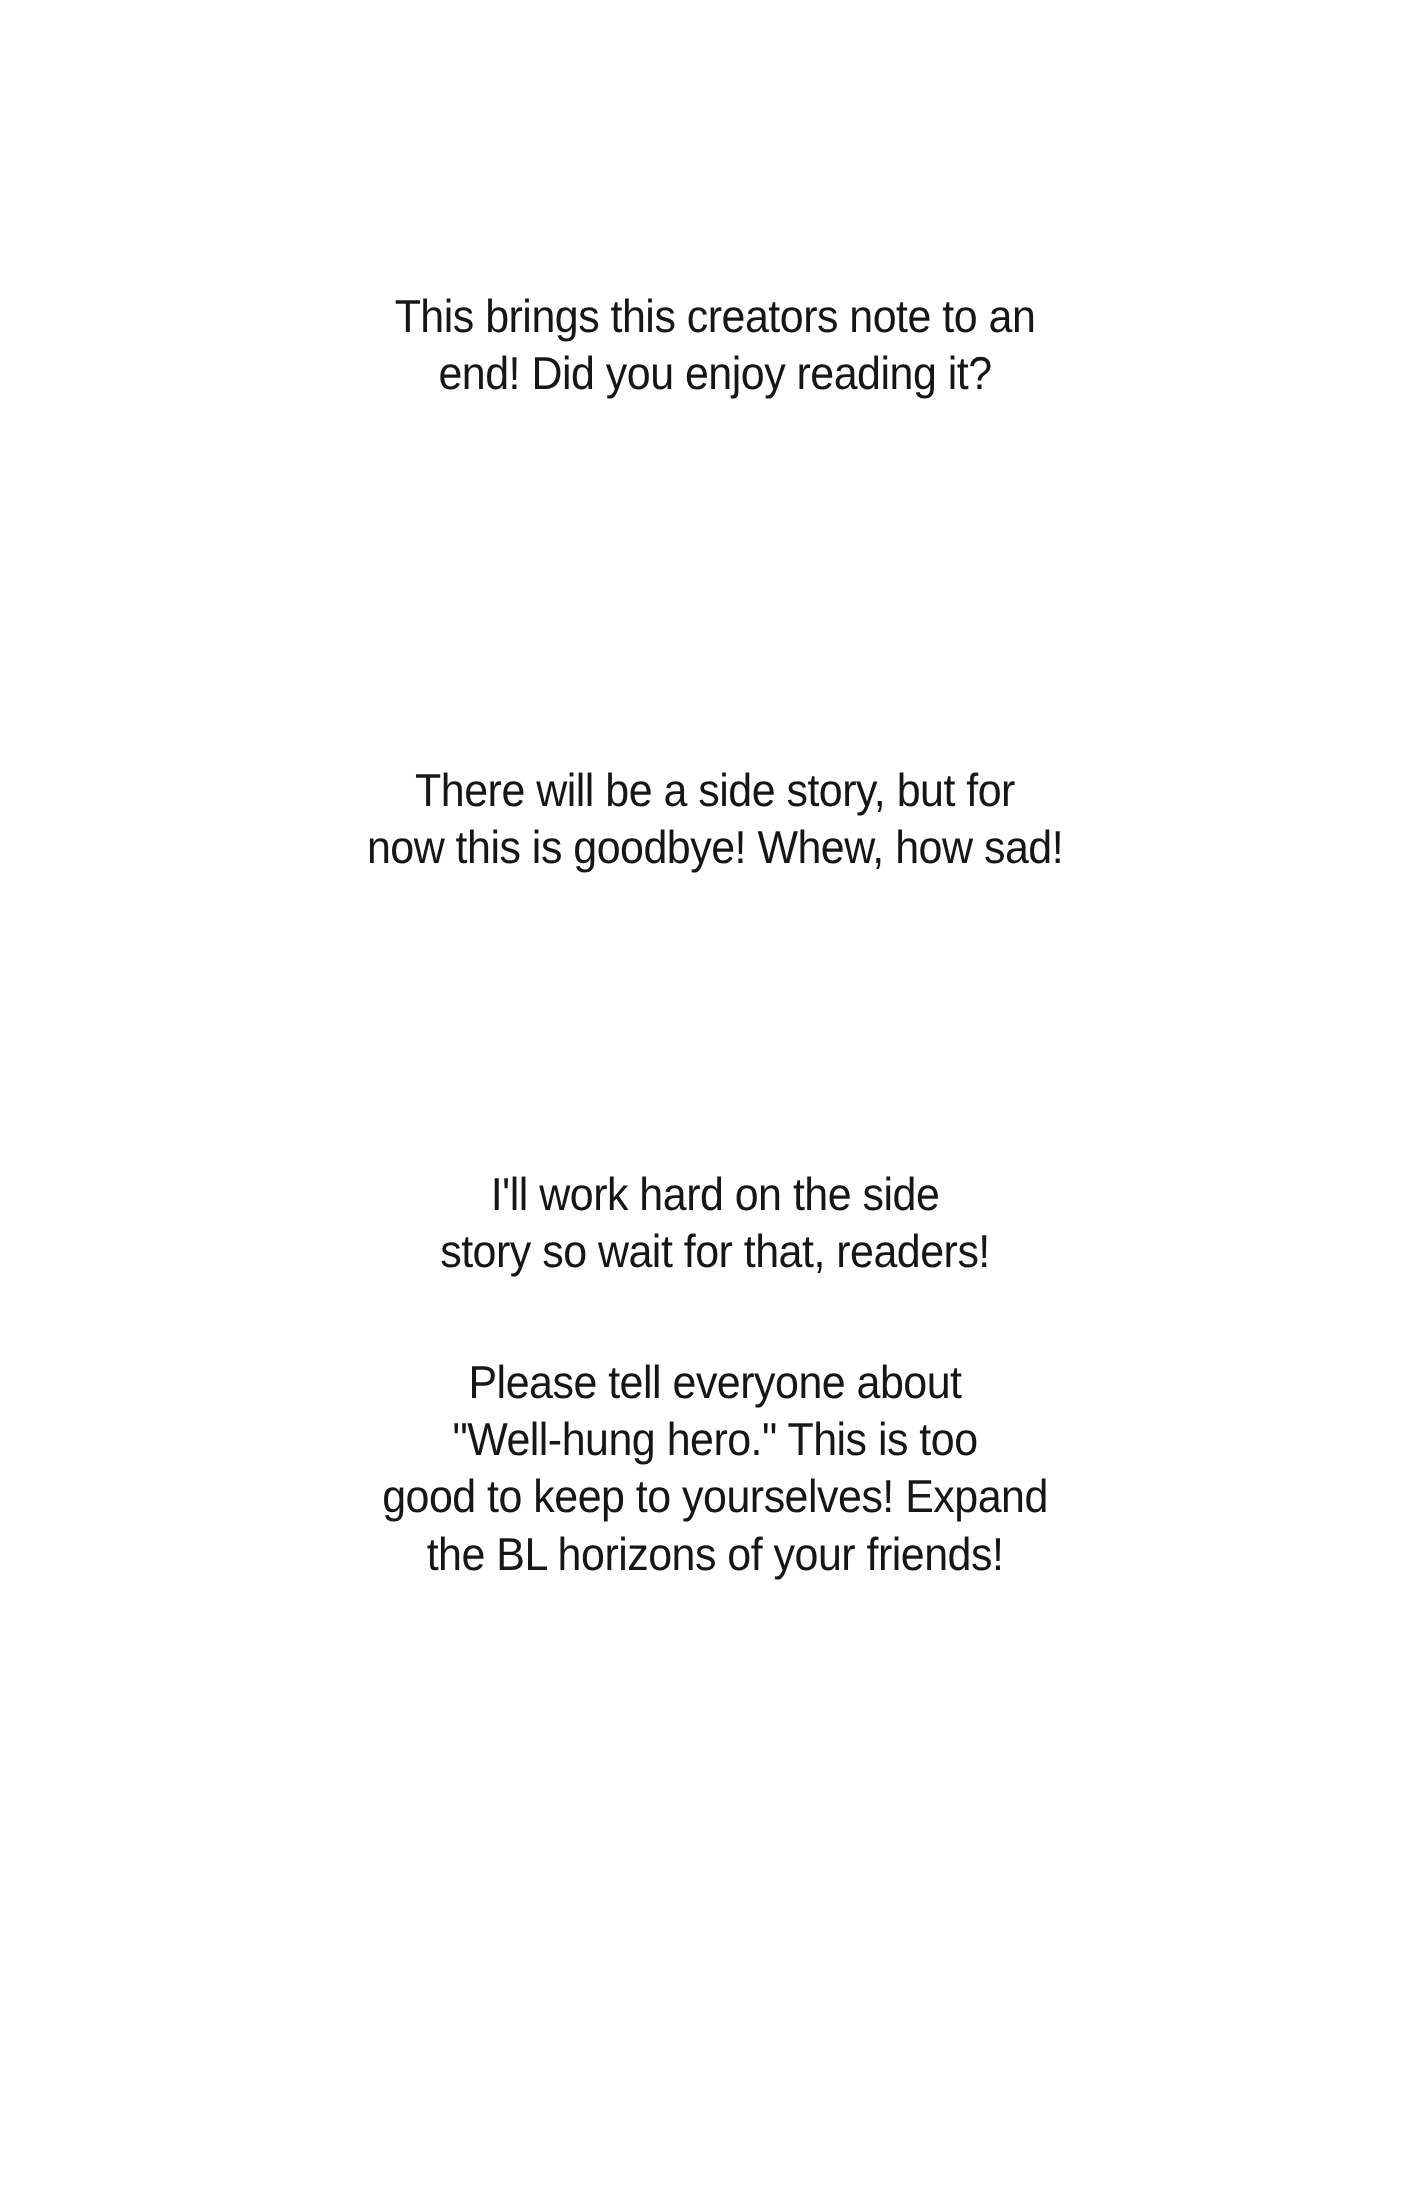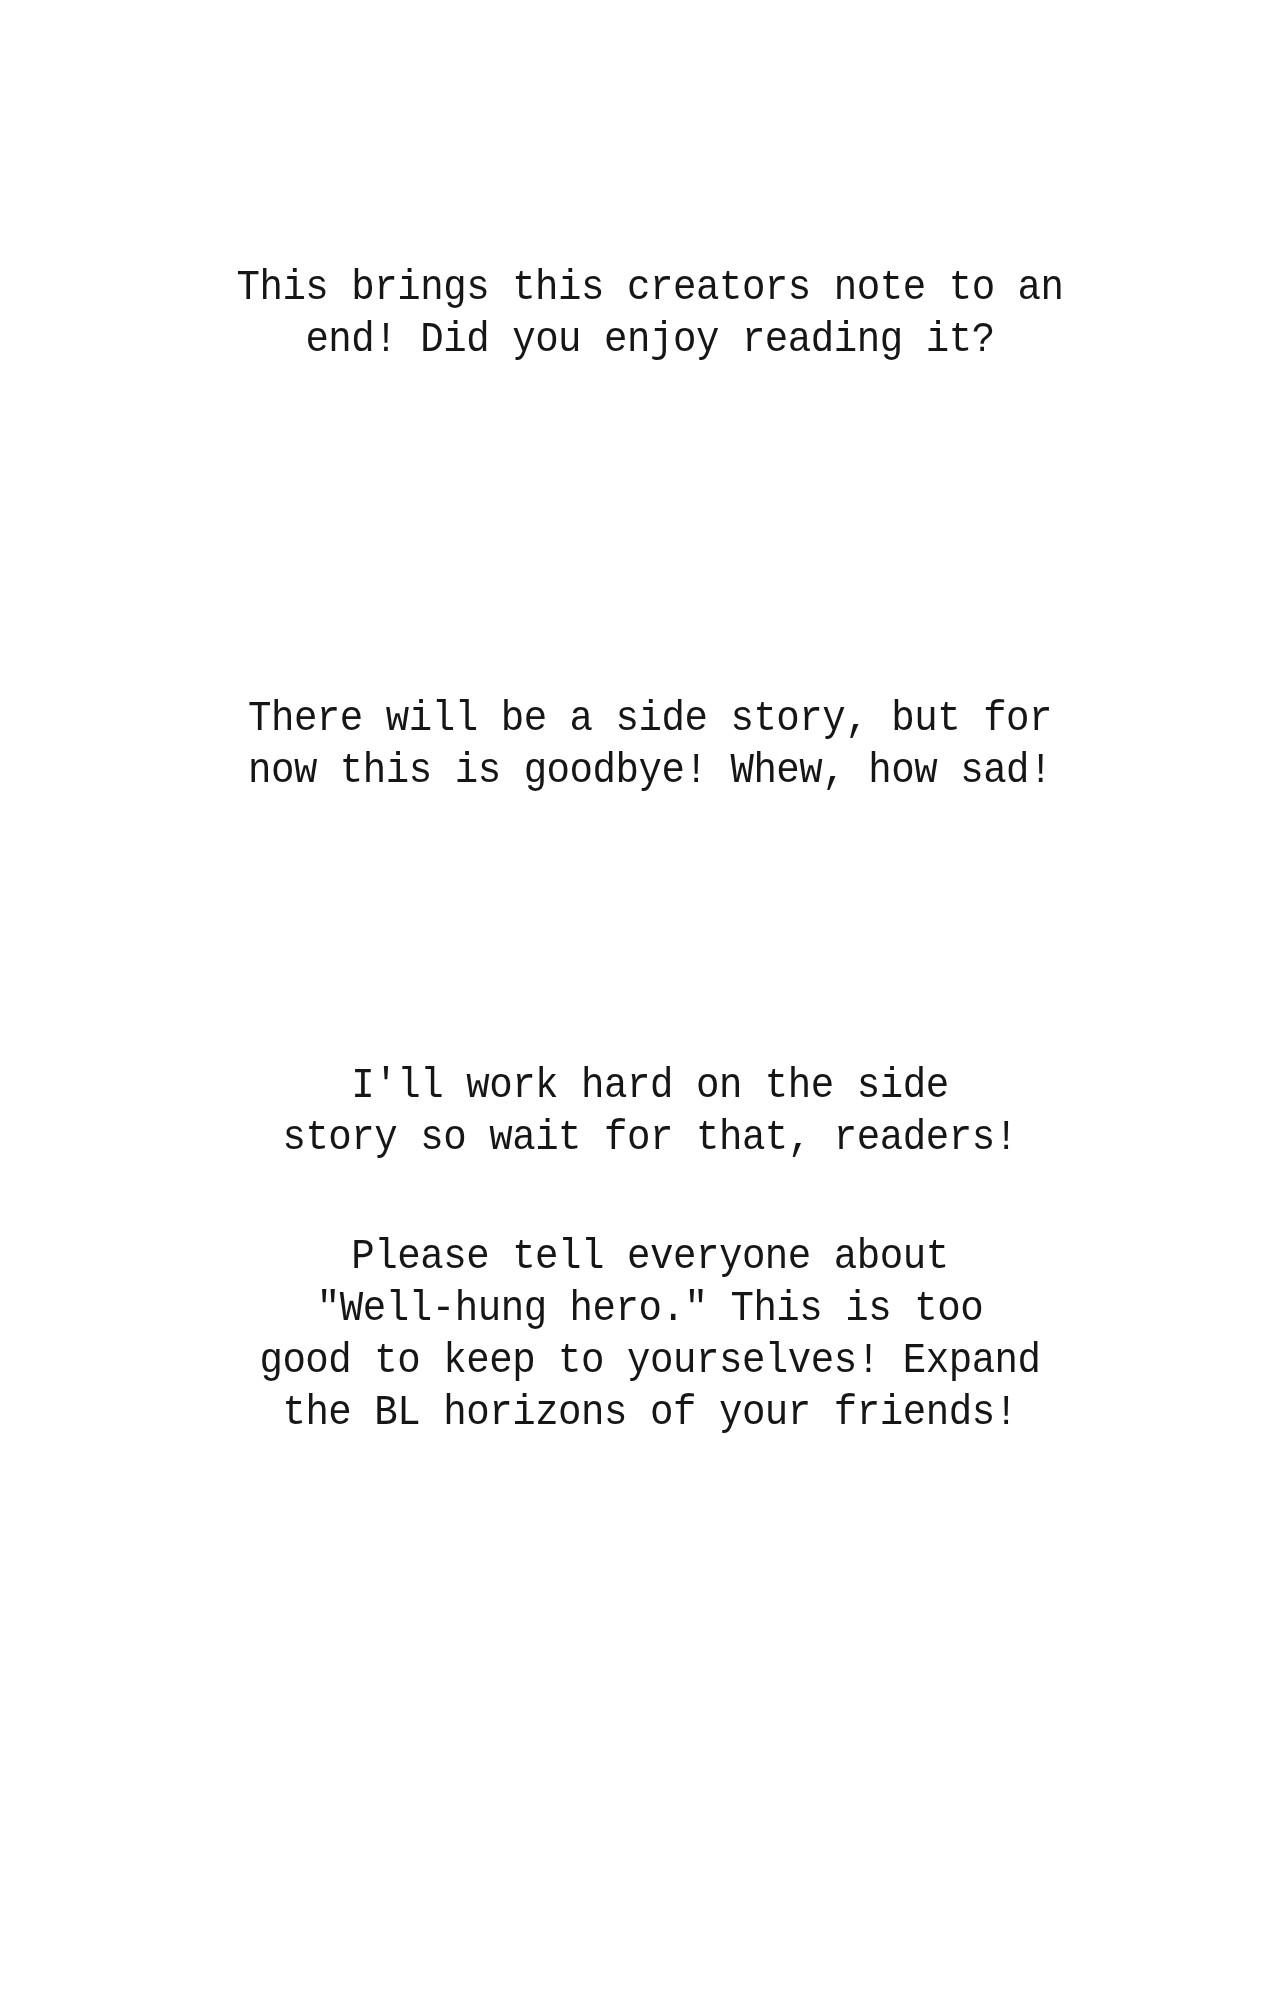--- a/index.html
+++ b/index.html
@@ -32,21 +32,21 @@
   }
   .block-1 { top: 262px; }
   .block-2 { top: 693px; }
   .block-3 { top: 1060px; }
   .block-4 { top: 1231px; }
   .line { display: block; }
 </style>
 </head>
 <body>
 
-<div class="page" style="background: rgb(255, 255, 255); font-family: Liberation Mono, monospace;">
+<div class="page" style="background: rgb(255, 255, 255);">
 
   <section class="note-block block-1" style="color: rgb(22, 22, 22);">
     <span class="line">This brings this creators note to an</span>
     <span class="line">end! Did you enjoy reading it?</span>
   </section>
 
   <section class="note-block block-2" style="color: rgb(22, 22, 22);">
     <span class="line">There will be a side story, but for</span>
     <span class="line">now this is goodbye! Whew, how sad!</span>
   </section>

